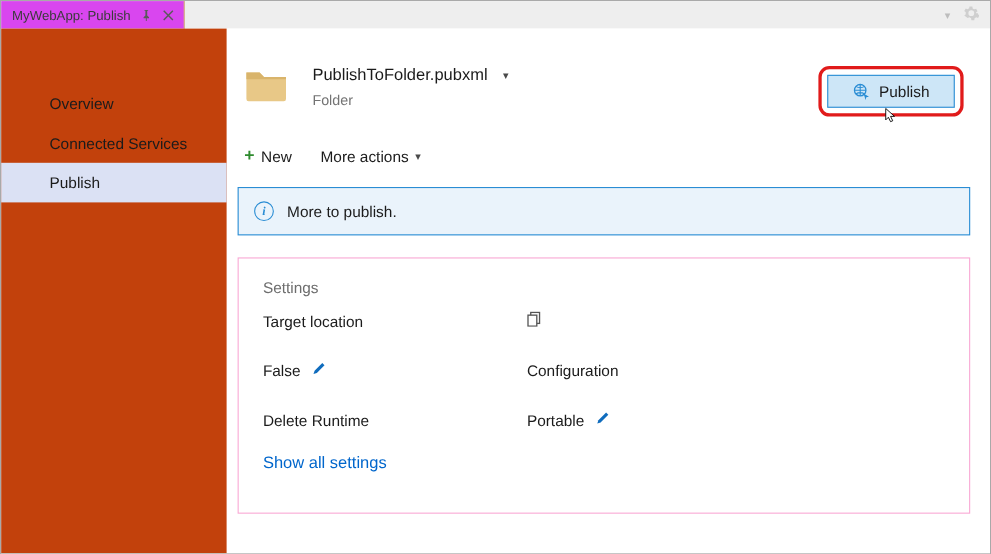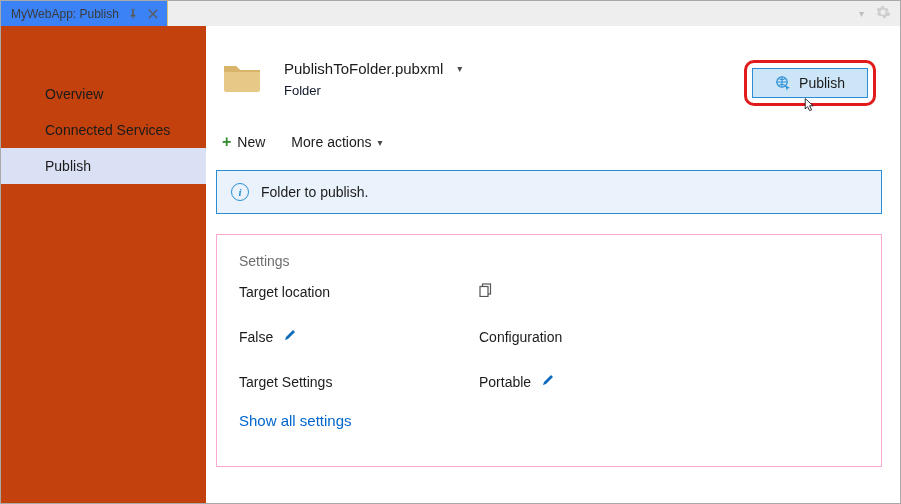--- a/index.html
+++ b/index.html
@@ -14,21 +14,21 @@
     border: 1px solid #a9a9a9;
   }
   .titlebar {
     height: 25px;
     background: #eeeeee;
     display: flex;
     align-items: stretch;
     font-size: 12px;
   }
   .tab {
-    background: #3b82f6;
+    background: #d946ef;
     display: flex;
     align-items: center;
     padding: 0 8px 0 10px;
     gap: 8px;
     border-right: 1px solid #d7c27c;
   }
   .tab-title { color: #3b3b3b; }
   .tab-icon { width: 12px; height: 12px; display:inline-flex; align-items:center; justify-content:center; color:#5f5f5f; cursor:pointer;}
   .titlebar-spacer { flex:1; }
   .titlebar-right { display:flex; align-items:center; gap:12px; padding-right:10px; color:#fff; }
@@ -60,21 +60,21 @@
   }
   .profile-row {
     display:flex;
     align-items:flex-start;
     padding: 34px 6px 10px 6px;
   }
   .folder-icon { width:40px; height:34px; margin-right:22px; }
   .profile-text { flex:1; }
   .profile-name-row { display:flex; align-items:center; gap:14px; font-size:15px; color:#1b1b1b;}
   .caret { font-size:10px; color:#4a4a4a; }
-  .profile-sub { color:#0f172a; margin-top:6px; font-size:13px;}
+  .profile-sub { color:#737373; margin-top:6px; font-size:13px;}
   .highlight-box {
     border: 3px solid #e11b1b;
     border-radius: 10px;
     padding: 5px;
     display:inline-block;
   }
   .publish-btn {
     display:flex;
     align-items:center;
     gap:8px;
@@ -213,21 +213,21 @@
         <span>New</span>
       </div>
       <div class="more-actions">
         <span>More actions</span>
         <span class="caret">▾</span>
       </div>
     </div>
 
     <div class="status-bar">
       <span class="info-icon">i</span>
-      <span>Folder to publish.</span>
+      <span>More to publish.</span>
     </div>
 
     <div class="settings-card">
       <div class="settings-title">Settings</div>
       <div class="settings-grid">
         <div>Target location</div>
         <div class="value-cell">
           <span class="copy-icon">
             <svg width="14" height="14" viewBox="0 0 14 14">
                 <rect x="3.5" y="1" width="8" height="10" fill="none" stroke="#555" stroke-width="1.2"></rect>
@@ -240,21 +240,21 @@
           <span>False</span>
           <span class="pencil">
             <svg width="14" height="14" viewBox="0 0 14 14">
                 <path d="M2 12 L3 9 L10 2 L12 4 L5 11 Z" fill="#0f6cbd"></path>
               </svg>
           </span>
         </div>
 
         <div>Configuration</div>
 
-        <div>Target Settings</div>
+        <div>Delete Runtime</div>
         <div class="value-cell">
           <span>Portable</span>
           <span class="pencil">
             <svg width="14" height="14" viewBox="0 0 14 14">
                 <path d="M2 12 L3 9 L10 2 L12 4 L5 11 Z" fill="#0f6cbd"></path>
               </svg>
           </span>
         </div>
       </div>
       <div class="show-all">Show all settings</div>

